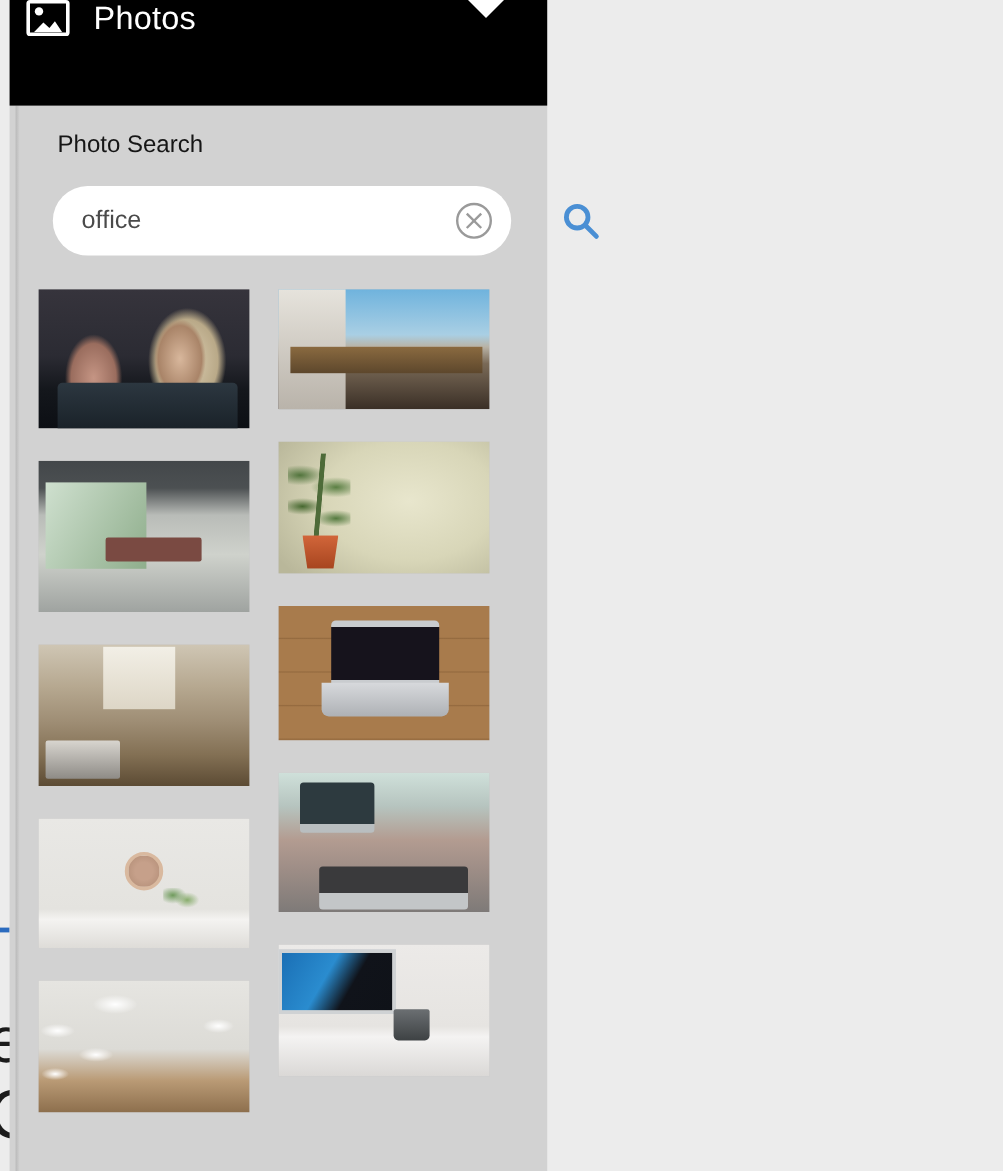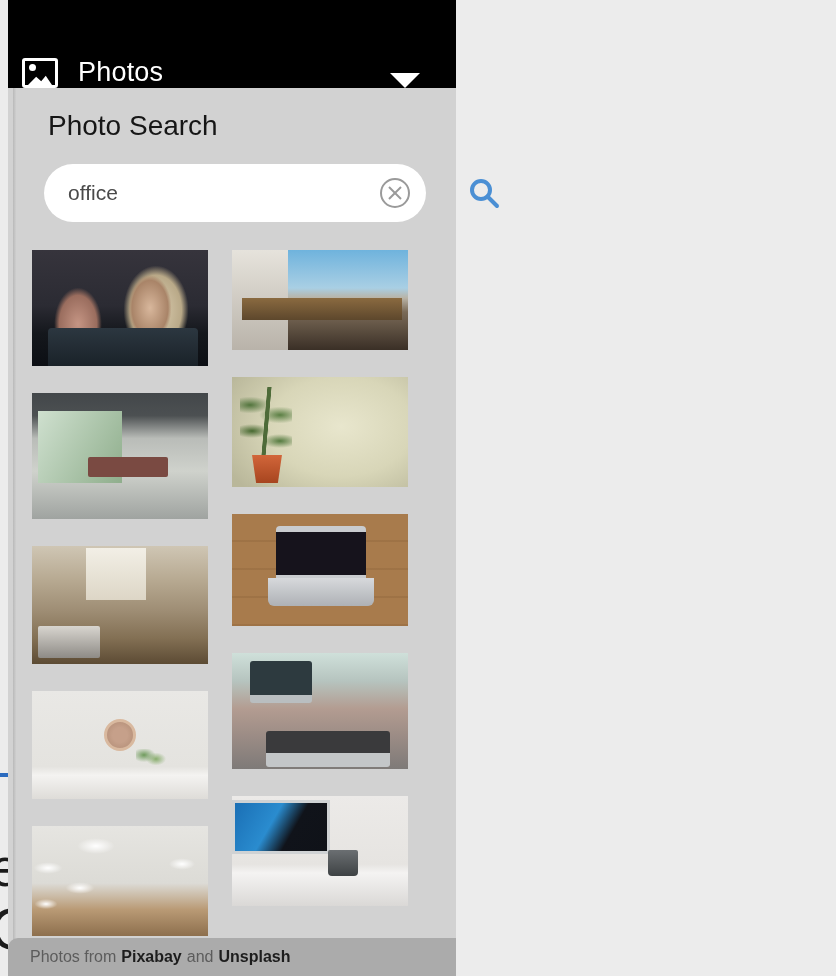--- a/index.html
+++ b/index.html
@@ -27,21 +27,21 @@
     background: #d2d2d2;
   }
   .panel-edge {
     position: absolute; left: 5px; top: 88px; width: 3px; height: 888px;
     background: linear-gradient(to right, #b9b9b9, #cfcfcf);
   }
 
   
   .panel-header {
     position: absolute; left: 0; top: 0; width: 448px; height: 88px;
-    background: #000; display: flex; align-items: flex-end; padding: 0 6px 0 14px;
+    background: #000; display: flex; align-items: flex-start; padding: 0 6px 0 14px;
   }
   .app-icon {
     width: 36px; height: 30px; flex: 0 0 auto; position: relative;
     border: 3px solid #fff; border-radius: 3px; background: #000;
   }
   .app-icon .sun {
     position: absolute; left: 4px; top: 3px; width: 7px; height: 7px;
     border-radius: 50%; background: #fff;
   }
   .app-icon .mtn {
@@ -54,21 +54,21 @@
   }
   .chevron-down {
     margin-left: auto; width: 0; height: 0;
     border-left: 15px solid transparent; border-right: 15px solid transparent;
     border-top: 15px solid #fff; margin-right: 30px;
   }
 
   
   .panel-body { position: absolute; left: 0; top: 88px; width: 448px; bottom: 0; }
   .section-title {
-    margin: 22px 0 0 40px; font-size: 28px; color: #161616; font-weight: 400;
+    margin: 22px 0 0 40px; font-size: 20px; color: #161616; font-weight: 400;
   }
 
   
   .search-wrap {
     margin: 22px 0 0 36px; width: 382px; height: 58px;
     background: #fff; border-radius: 29px; display: flex; align-items: center;
     padding: 0 18px 0 24px;
     gap: 41px;
   }
   .search-input {
@@ -269,23 +269,14 @@
               <span class="ph p-handsdesk"></span>
             </div>
           <div class="thumb" style="height:110px" title="iMac computer with mug and glasses on a white desk">
               <span class="ph p-imac"></span>
             </div>
         </div>
       </div>
     </div>
   </div>
 
-  <div class="panel-footer">
-    <span>Photos from</span>
-    <span class="sp"></span>
-    <b>Pixabay</b>
-    <span class="sp"></span>
-    <span>and</span>
-    <span class="sp"></span>
-    <b>Unsplash</b>
-  </div>
 
 </div>
 
 </body></html>

